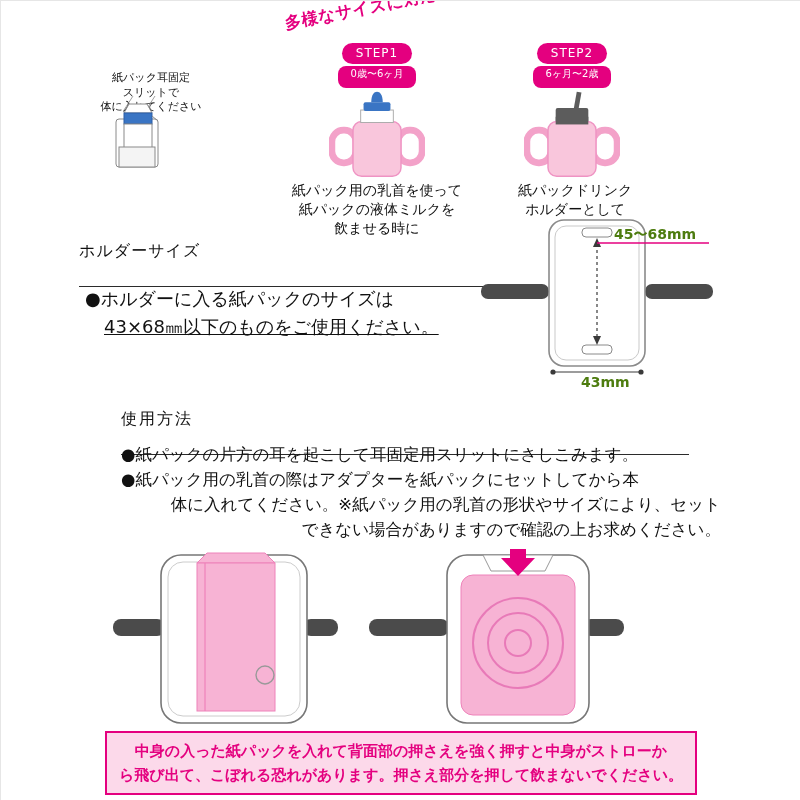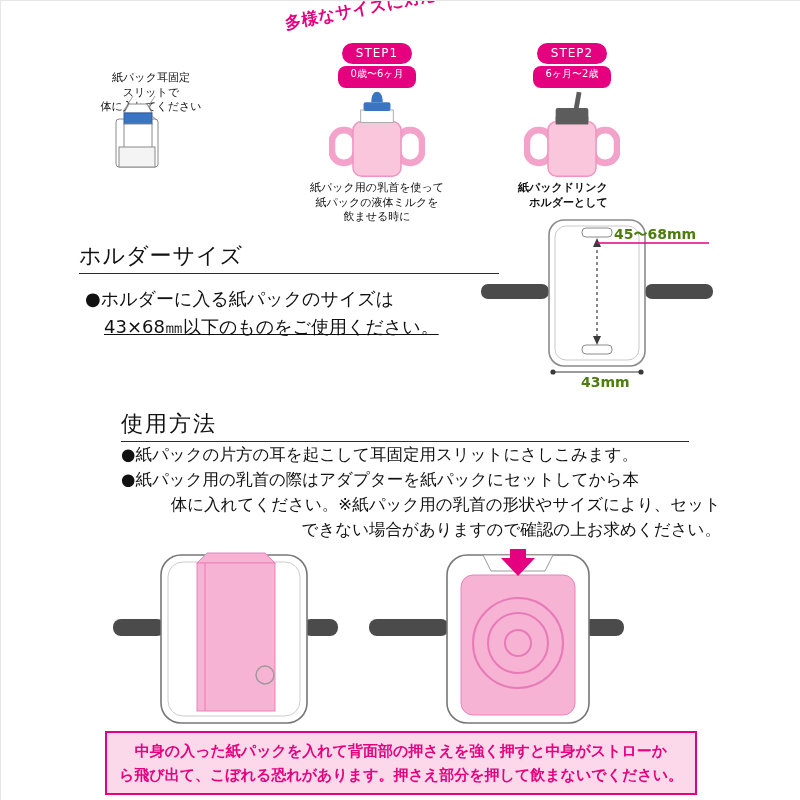--- a/index.html
+++ b/index.html
@@ -15,25 +15,25 @@
   .callout-diagram{left:92px;top:93px;}
 
   .step{top:42px;display:flex;flex-direction:column;align-items:center;position:absolute;}
   .step1{left:312px;width:128px;}
   .step2{left:507px;width:128px;}
   .step-badge{background:#e4007f;color:#fff;border-radius:11px;width:70px;height:21px;
     font-size:12px;font-weight:normal;text-align:center;line-height:21px;letter-spacing:1px;}
   .age-badge{background:#e4007f;color:#fff;border-radius:8px;min-width:78px;height:22px;
     font-size:10px;text-align:center;line-height:15px;margin-top:2px;padding:0 6px;box-sizing:border-box;}
   .step-illustration{margin-top:3px;display:block;}
-  .step-caption{margin-top:2px;font-size:11px;line-height:1.34;text-align:center;}
+  .step-caption{margin-top:2px;font-size:14px;line-height:1.34;text-align:center;}
   .step-caption div{white-space:nowrap;}
-  .step2 .step-caption{text-align:right;align-self:flex-start;padding-left:10px;font-weight:bold;}
+  .step2 .step-caption{text-align:center;align-self:flex-start;padding-left:10px;}
 
-  .section-head{font-size:22px;letter-spacing:1px;border-bottom:1.5px solid #2b2b2b;padding-bottom:2px;}
+  .section-head{font-size:16px;letter-spacing:1px;border-bottom:1.5px solid #2b2b2b;padding-bottom:24px;}
   .size-head{left:78px;top:240px;width:420px;}
   .usage-head{left:120px;top:408px;width:568px;letter-spacing:2px;}
 
   .size-bullet{left:84px;top:284px;width:400px;font-size:18px;line-height:1.55;}
   .size-bullet div{white-space:nowrap;}
   .size-bullet .cont{padding-left:19px;text-decoration:underline;}
 
   .usage-bullets{left:120px;top:441px;width:600px;font-size:16.5px;line-height:25px;}
   .usage-bullets div{white-space:nowrap;}
   .usage-bullets .cont{padding-left:17px;text-align:right;}

